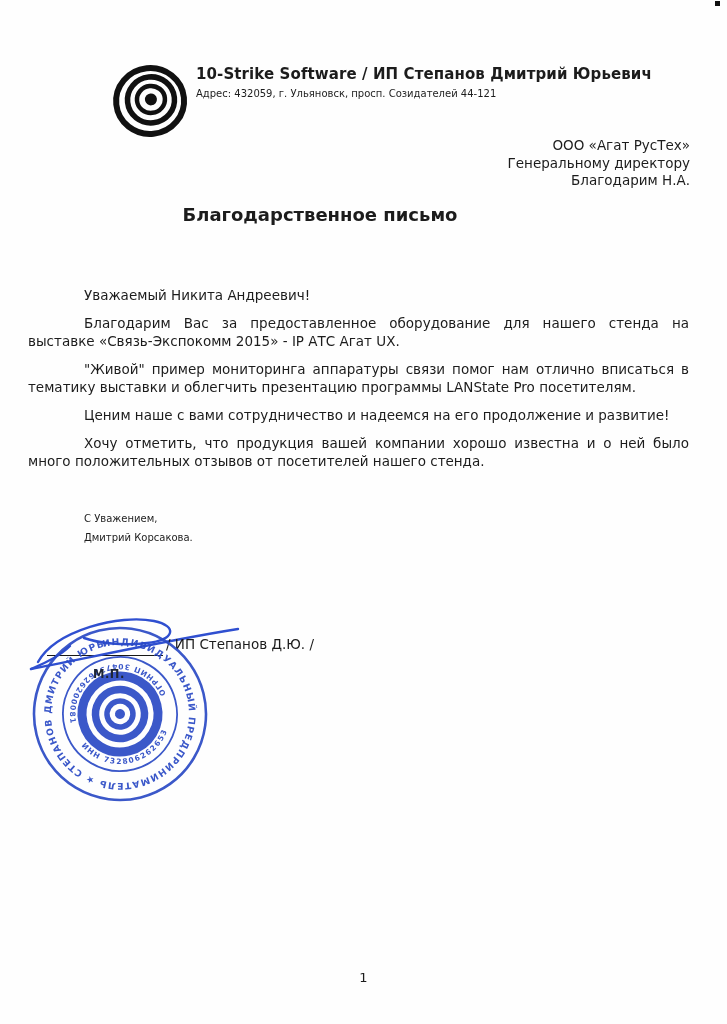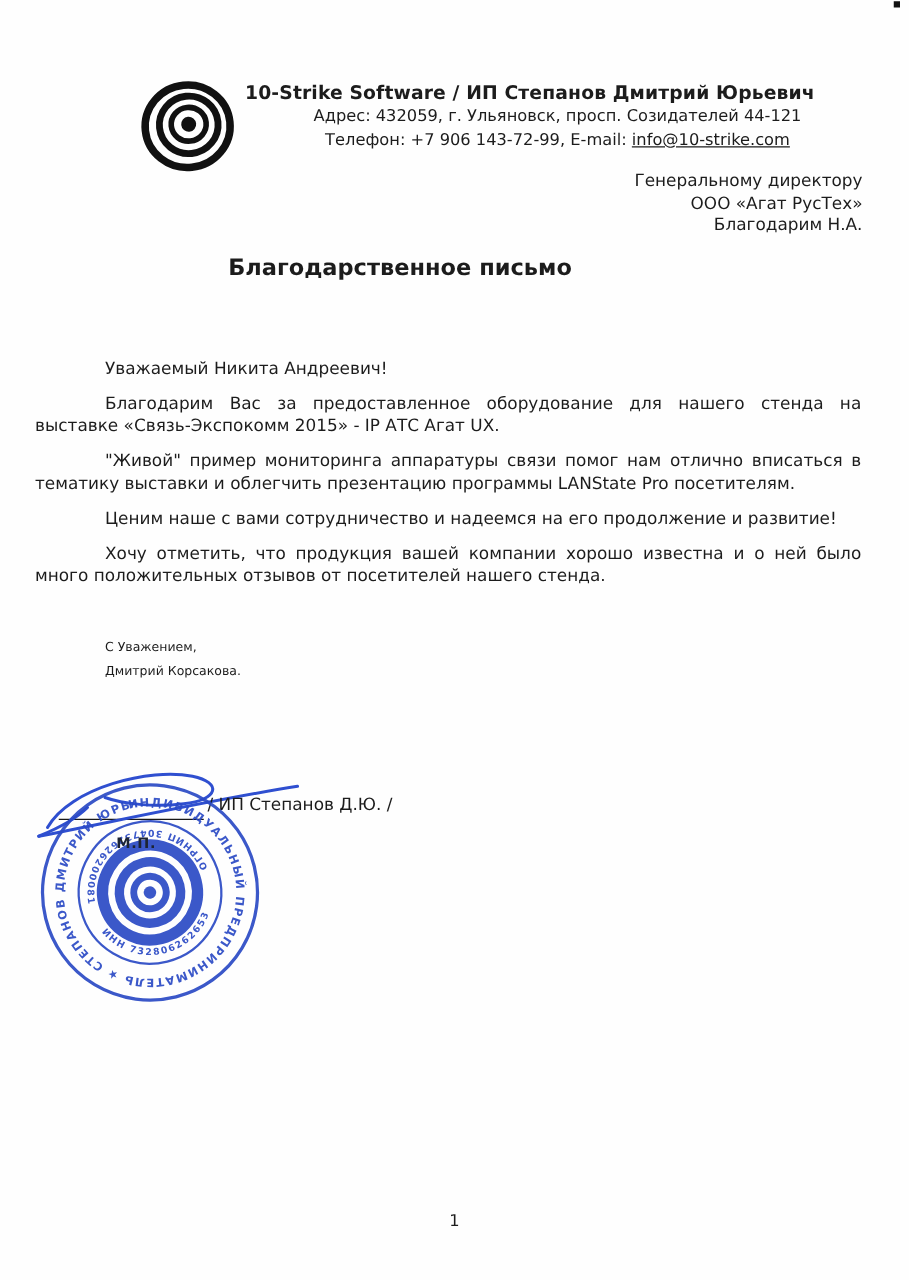--- a/index.html
+++ b/index.html
@@ -9,21 +9,21 @@
     margin:0 auto;
     background:#fefefe;
     font-family:"DejaVu Sans","Liberation Sans",sans-serif;
     color:#1c1c1c;
     overflow:hidden;
   }
   
   .logo{position:absolute;left:111px;top:61px;width:78px;height:78px;}
   .header-text{position:absolute;left:196px;top:64px;width:500px;}
   .company-name{font-size:15px;font-weight:bold;line-height:20px;letter-spacing:.1px;}
-  .header-line{font-size:13px;line-height:19px;text-align:center;}
+  .header-line{font-size:10px;line-height:19px;}
   .email-link{color:#1c1c1c;text-decoration:underline;}
   
   .recipient{position:absolute;right:37px;top:137px;text-align:right;font-size:13.5px;line-height:17.5px;}
   
   .letter-title{position:absolute;left:0;top:204px;width:640px;text-align:center;font-weight:bold;font-size:18px;}
   
   .body-text{position:absolute;left:28px;top:250px;width:661px;font-size:13.5px;margin-top:36px;}
   .body-text p{
     margin:0 0 9px 0;
     line-height:18.6px;
@@ -54,27 +54,26 @@
       <g transform="rotate(-6 39 39)" fill="none" stroke="#111111">
         <ellipse cx="39" cy="40" rx="34" ry="33" stroke-width="6"></ellipse>
         <ellipse cx="40" cy="39" rx="23.5" ry="23" stroke-width="5.5"></ellipse>
         <ellipse cx="40" cy="38.5" rx="14" ry="13.5" stroke-width="4.5"></ellipse>
         <circle cx="40" cy="38.5" r="6" fill="#111111" stroke="none"></circle>
       </g>
     </svg>
     <div class="header-text">
       <div class="company-name">10-Strike Software / ИП Степанов Дмитрий Юрьевич</div>
       <div class="header-line">Адрес: 432059, г. Ульяновск, просп. Созидателей 44-121</div>
-      <div class="header-line"><span>Телефон: +7 906 143-72-99, E-mail: </span><a href="#" class="email-link">info@10-strike.com</a></div>
     </div>
   </div>
 
   <div class="recipient">
+    <div>ООО «Агат РусТех»</div>
     <div>Генеральному директору</div>
-    <div>ООО «Агат РусТех»</div>
     <div>Благодарим Н.А.</div>
   </div>
 
   <div class="letter-title">Благодарственное письмо</div>
 
   <div class="body-text">
     <p>Уважаемый Никита Андреевич!</p>
     <p>Благодарим Вас за предоставленное оборудование для нашего стенда на выставке «Связь-Экспокомм 2015» - IP АТС Агат UX.</p>
     <p>"Живой" пример мониторинга аппаратуры связи помог нам отлично вписаться в тематику выставки и облегчить презентацию программы LANState Pro посетителям.</p>
     <p>Ценим наше с вами сотрудничество и надеемся на его продолжение и развитие!</p>

